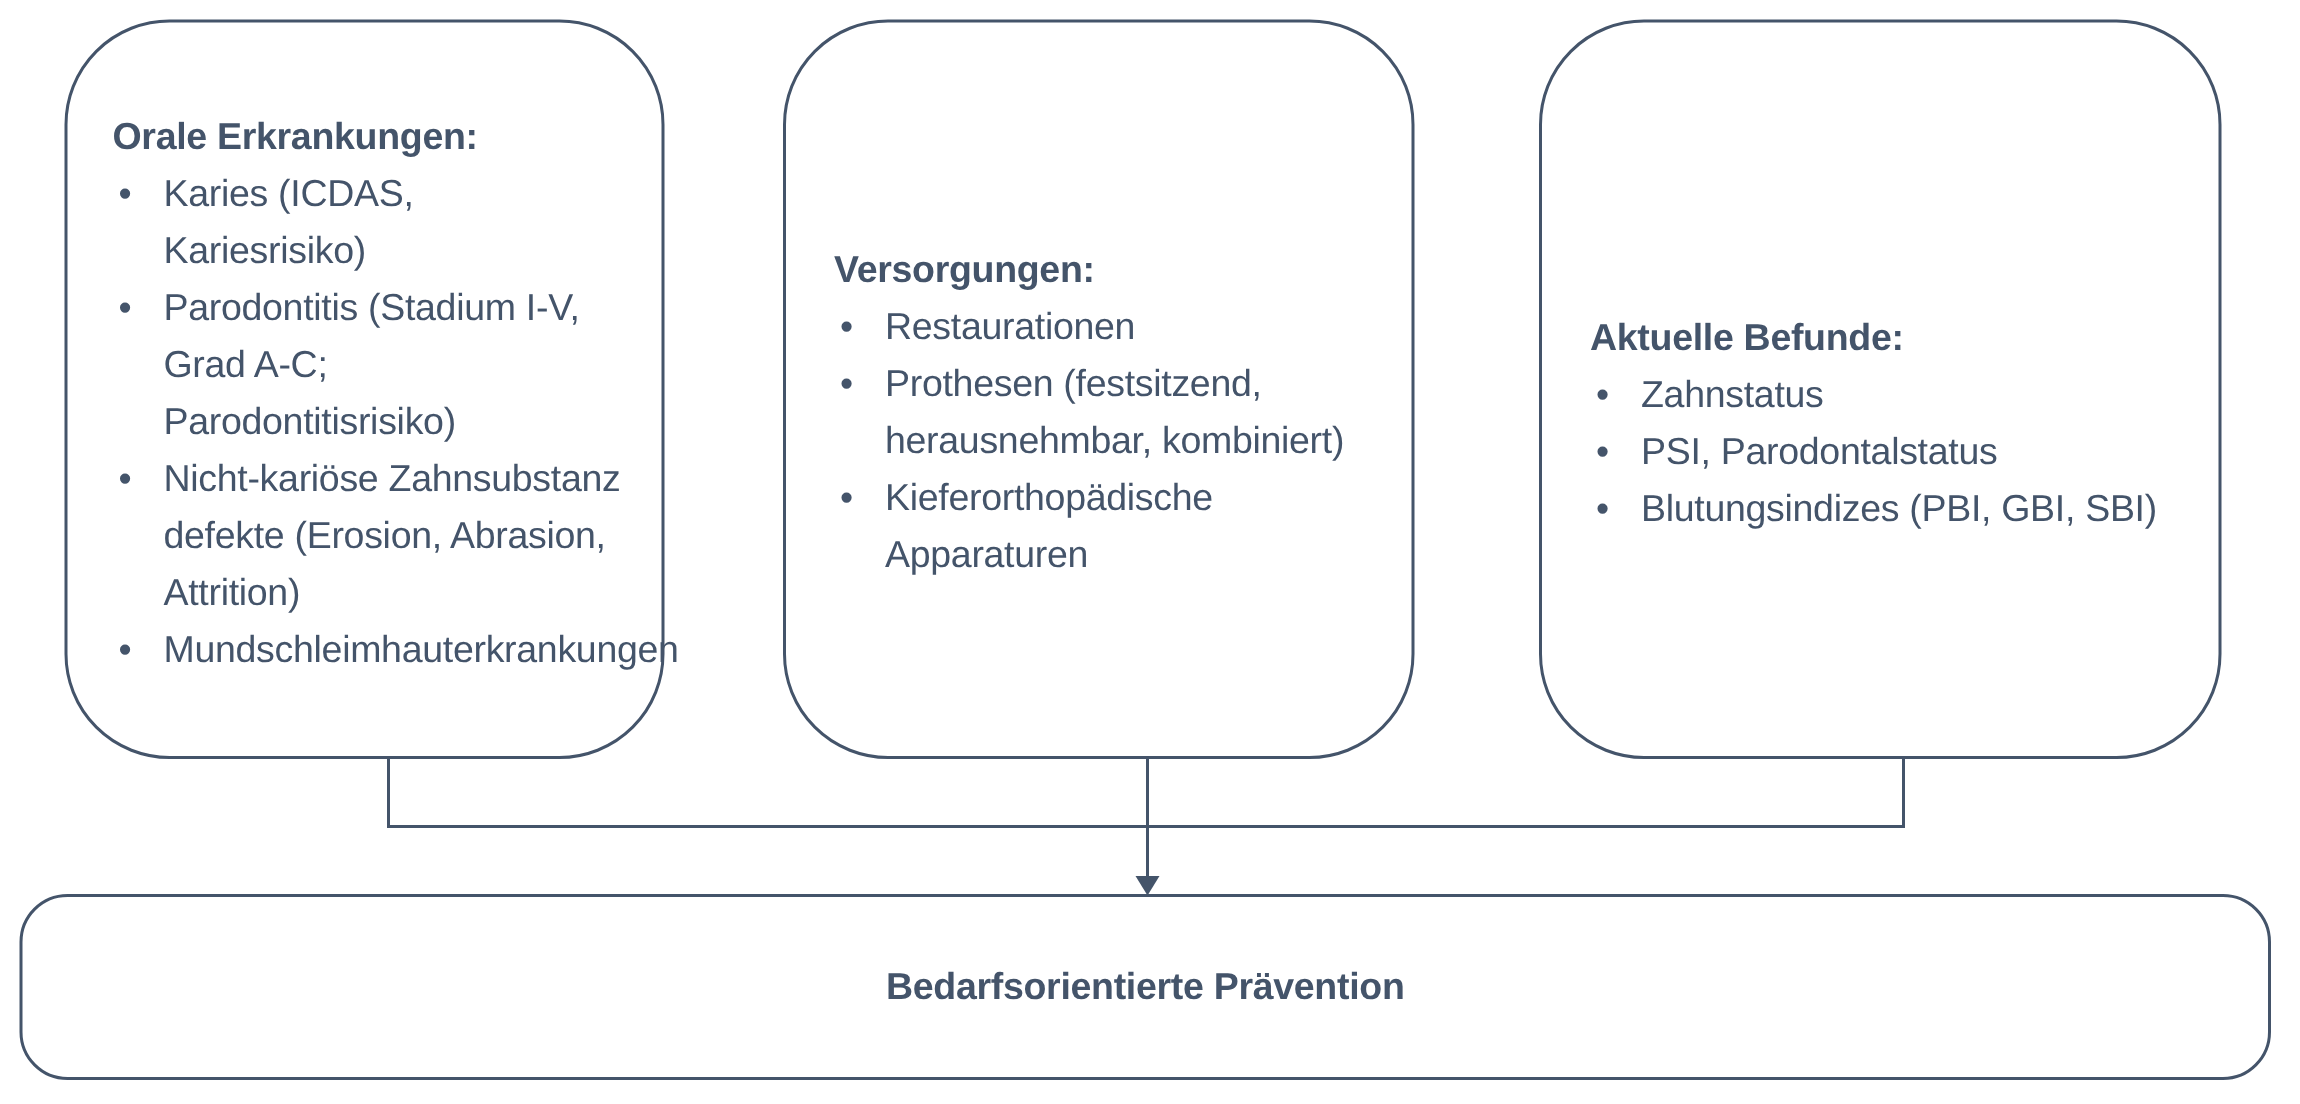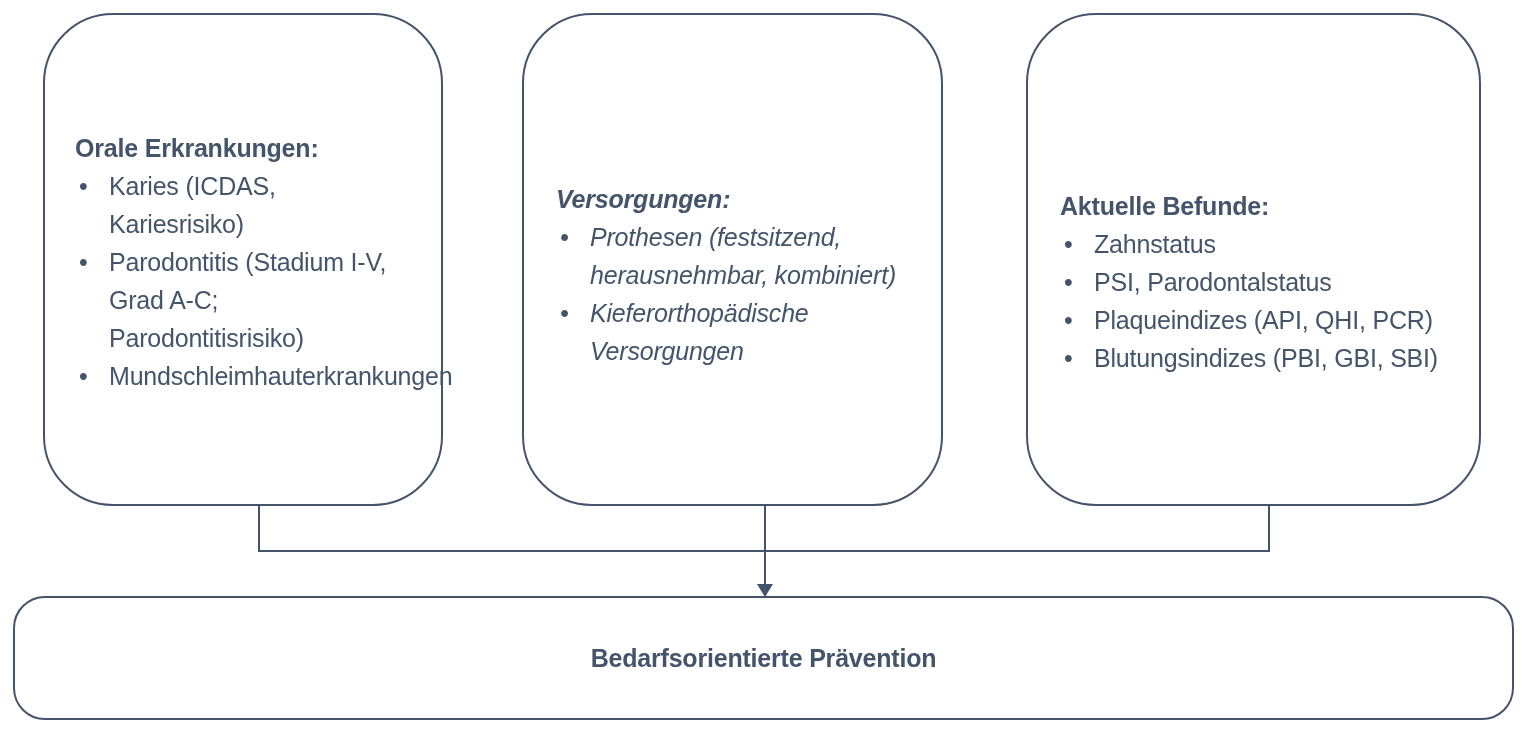--- a/index.html
+++ b/index.html
@@ -22,21 +22,21 @@
     border-radius: 70px;
     background: var(--background, #ffffff);
     display: flex;
     flex-direction: column;
     justify-content: center;
     font-size: 25px;
     line-height: 38px;
     letter-spacing: -0.2px;
   }
   .b1 { left: 23px;  top: 13px; width: 400px; height: 493px; padding: 20px 24px 16px 30px; margin-left: 20px; }
-  .b2 { left: 522px; top: 13px; width: 421px; height: 493px; padding: 44px 30px 14px 32px; font-style: italic; }
+  .b2 { left: 522px; top: 13px; width: 421px; height: 493px; padding: 44px 30px 14px 32px; }
   .b3 { left: 1026px;top: 13px; width: 455px; height: 493px; padding: 44px 30px 0 32px; }
   .box h3 {
     margin: 0;
     font-size: 25px;
     line-height: 38px;
     font-weight: bold;
     color: var(--text, #44546A);
   }
   .box ul {
     list-style: none;
@@ -96,38 +96,39 @@
 </head>
 <body>
 
 <div class="canvas">
 
   <div class="box b1">
     <h3>Orale Erkrankungen:</h3>
     <ul>
       <li>Karies (ICDAS, Kariesrisiko)</li>
       <li>Parodontitis (Stadium I-V, Grad A-C; Parodontitisrisiko)</li>
+      <li>Nicht-kariöse Zahnsubstanz defekte (Erosion, Abrasion, Attrition)</li>
       <li>Mundschleimhauterkrankungen</li>
     </ul>
   </div>
 
   <div class="box b2">
     <h3>Versorgungen:</h3>
     <ul>
+      <li>Restaurationen</li>
       <li>Prothesen (festsitzend, herausnehmbar, kombiniert)</li>
-      <li>Kieferorthopädische Versorgungen</li>
+      <li>Kieferorthopädische Apparaturen</li>
     </ul>
   </div>
 
   <div class="box b3">
     <h3>Aktuelle Befunde:</h3>
     <ul>
       <li>Zahnstatus</li>
       <li>PSI, Parodontalstatus</li>
-      <li>Plaqueindizes (API, QHI, PCR)</li>
       <li>Blutungsindizes (PBI, GBI, SBI)</li>
     </ul>
   </div>
 
   <div class="connector stub-left"></div>
   <div class="connector stub-right"></div>
   <div class="connector h-line"></div>
   <div class="connector v-center"></div>
   <div class="arrowhead"></div>
 

